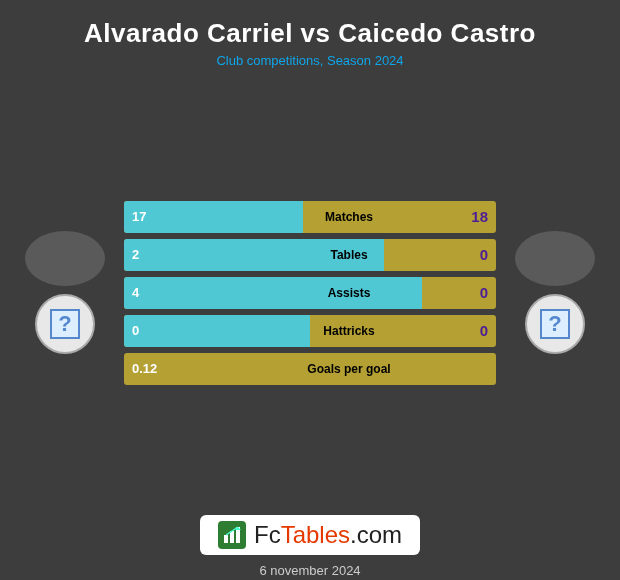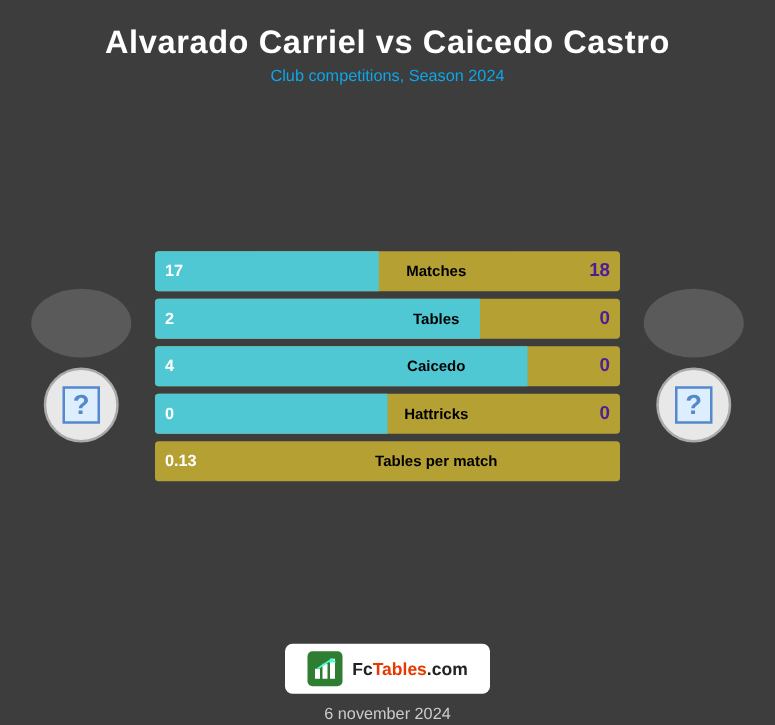--- a/index.html
+++ b/index.html
@@ -189,22 +189,22 @@
       border-radius: 4px;
       display: flex;
       align-items: center;
       justify-content: center;
       color: white;
       font-size: 14px;
       font-weight: bold;
     }
 
     .logo-text {
-      font-size: 14px;
-      font-weight: bold;
+      font-size: 24px;
+      font-weight: normal;
       color: #222;
     }
 
     .logo-text span {
       color: #e63900;
     }
 
     
     .footer-date {
       color: #cccccc;
@@ -248,36 +248,36 @@
             <div class="stat-bar-fill" style="width: 70%;"></div>
             <div class="stat-left-val">2</div>
             <div class="stat-label">Tables</div>
             <div class="stat-right-val">0</div>
           </div>
         </div>
         <div class="stat-row">
           <div class="stat-bar-bg">
             <div class="stat-bar-fill" style="width: 80%;"></div>
             <div class="stat-left-val">4</div>
-            <div class="stat-label">Caicedo</div>
+            <div class="stat-label">Assists</div>
             <div class="stat-right-val">0</div>
           </div>
         </div>
         <div class="stat-row">
           <div class="stat-bar-bg">
             <div class="stat-bar-fill" style="width: 50%;"></div>
             <div class="stat-left-val">0</div>
             <div class="stat-label">Hattricks</div>
             <div class="stat-right-val">0</div>
           </div>
         </div>
         <div class="stat-row">
           <div class="stat-bar-bg">
-            <div class="stat-left-val">0.13</div>
-            <div class="stat-label">Tables per match</div>
+            <div class="stat-left-val">0.12</div>
+            <div class="stat-label">Goals per goal</div>
           </div>
         </div>
       </div>
 
     <div class="avatar-col">
       <div class="avatar-shape">
       </div>
       <div style="margin-top:8px;">
         <div class="avatar-inner">
           <div class="avatar-question">?</div>

